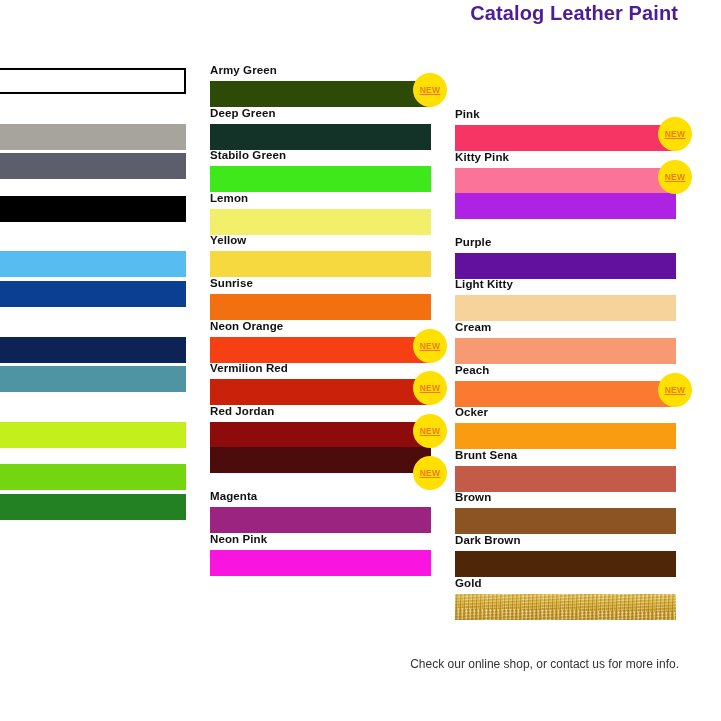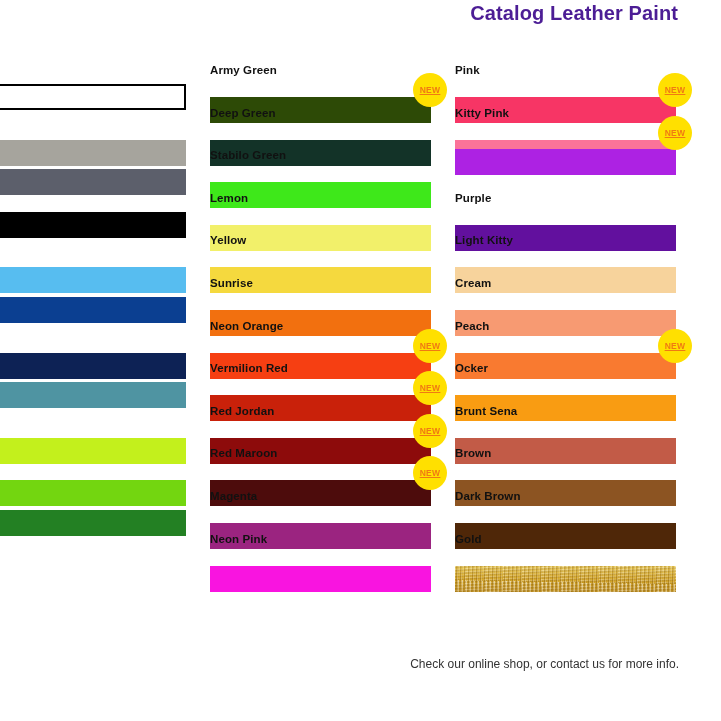--- a/index.html
+++ b/index.html
@@ -36,34 +36,34 @@
     top: 64px;
     left: 0;
     width: 721px;
   }
   .swatch-column {
     position: absolute;
     top: 0;
   }
   .col-left   { left: -80px; width: 266px; }
   .col-middle { left: 210px; width: 221px; }
-  .col-right  { left: 455px; width: 221px; }
+  .col-right  { left: 455px; width: 221px; margin-top: 44px; }
 
   
   .swatch-row {
     position: relative;
     height: 42.6px;
   }
   .swatch-label {
     font-size: 11.5px;
     font-weight: bold;
     line-height: 13px;
     color: #111111;
     white-space: nowrap;
-    padding-bottom: 20px;
+    padding-bottom: 4px;
     letter-spacing: 0.1px;
   }
   .swatch-chip {
     width: 100%;
     height: 26px;
     box-sizing: border-box;
   }
   .swatch-chip.bordered {
     border: 2px solid #000000;
   }
@@ -200,21 +200,20 @@
         <div class="swatch-label">Vermilion Red</div>
         <div class="swatch-chip" style="background: rgb(201, 33, 10);"></div>
         <div class="new-badge" style="background: rgb(255, 224, 0); color: rgb(240, 122, 18);">NEW</div>
       </div>
       <div class="swatch-row">
         <div class="swatch-label">Red Jordan</div>
         <div class="swatch-chip" style="background: rgb(141, 11, 11);"></div>
         <div class="new-badge" style="background: rgb(255, 224, 0); color: rgb(240, 122, 18);">NEW</div>
       </div>
       <div class="swatch-row">
-        <div class="swatch-label">Red Maroon</div>
         <div class="swatch-chip" style="background: rgb(77, 12, 12);"></div>
         <div class="new-badge" style="background: rgb(255, 224, 0); color: rgb(240, 122, 18);">NEW</div>
       </div>
       <div class="swatch-row">
         <div class="swatch-label">Magenta</div>
         <div class="swatch-chip" style="background: rgb(155, 36, 128);"></div>
       </div>
       <div class="swatch-row">
         <div class="swatch-label">Neon Pink</div>
         <div class="swatch-chip" style="background: rgb(249, 20, 224);"></div>

